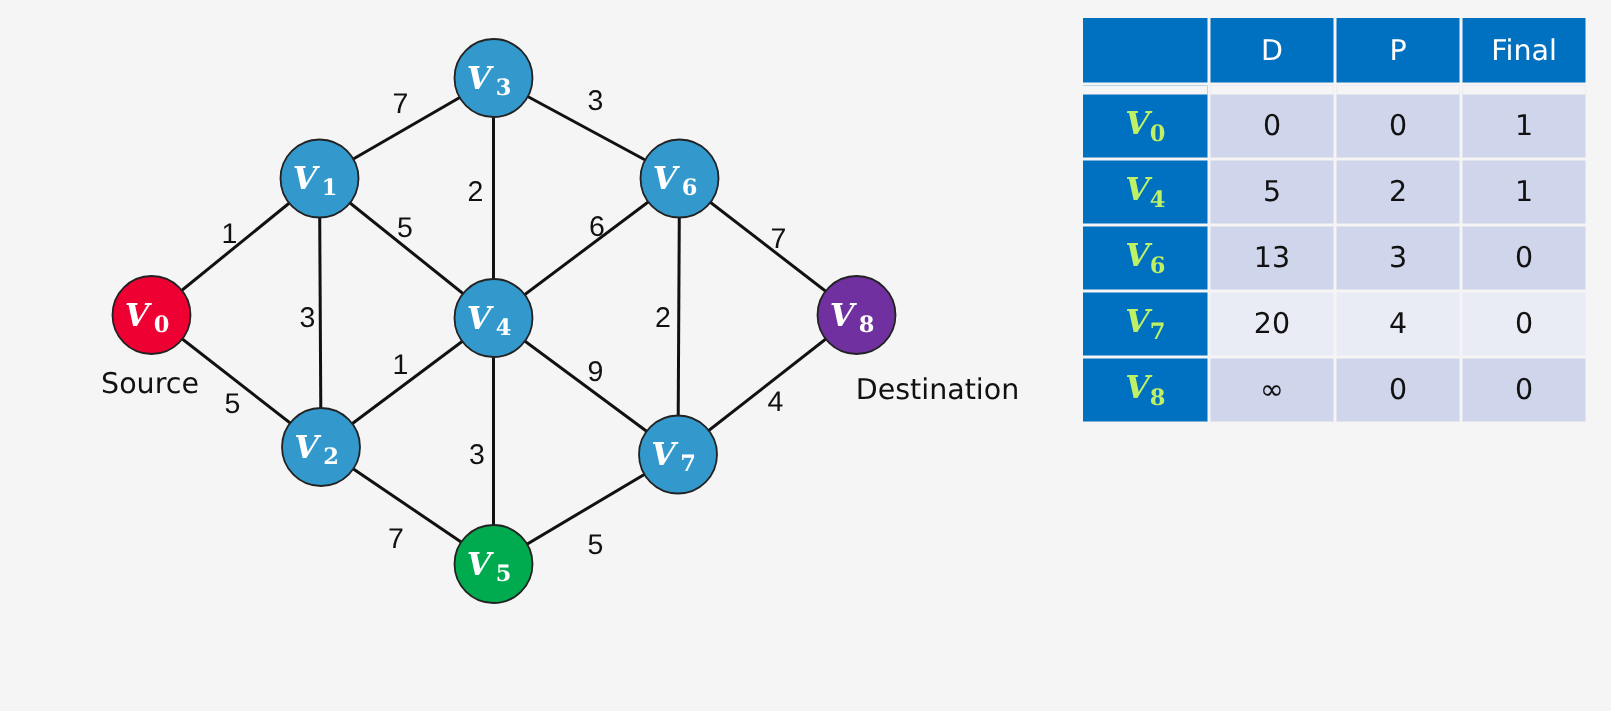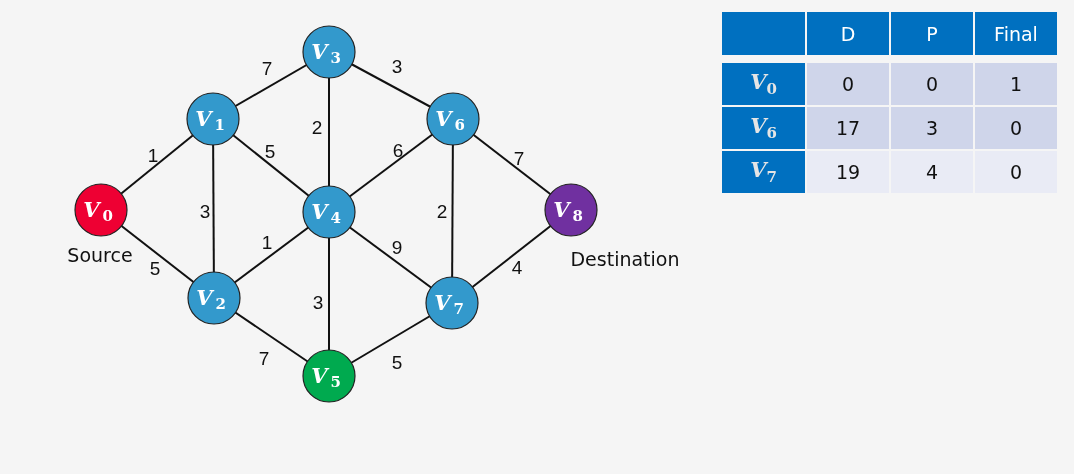--- a/index.html
+++ b/index.html
@@ -9,21 +9,21 @@
   .w-label { font-family:"Liberation Sans", sans-serif; font-size:19px; fill:#111; }
   .caption { font-family:"DejaVu Sans", sans-serif; font-size:19px; fill:#111; font-weight:500; }
   #tbl { position:absolute; left:720px; top:10px; border-collapse:separate; border-spacing:2px; }
   #tbl td, #tbl th { padding:0; text-align:center; font-family:"DejaVu Sans", sans-serif; font-size:19px; color:#111; }
   #tbl th { background:#0070c0; color:#fff; font-weight:normal; height:43px; }
   #tbl th.c0 { width:83px; }
   #tbl th.c { width:82px; }
   #tbl td { height:42px; }
   #tbl tr.odd td.v { background:#cfd5ea; }
   #tbl tr.even td.v { background:#e9ebf5; }
-  #tbl td.rh { background:#0070c0; color:#e5e5e5; font-family:"DejaVu Serif", serif; font-style:italic; font-weight:bold; font-size:21px; }
+  #tbl td.rh { background:#0070c0; color:#bef264; font-family:"DejaVu Serif", serif; font-style:italic; font-weight:bold; font-size:21px; }
   #tbl td.rh sub { font-size:15px; font-style:normal; font-weight:bold; }
   #tbl td.hl { background:#00b050 !important; color:#fff; }
   #tbl thead tr th { }
   #tbl tbody tr:first-child td { border-top:6px solid #f5f5f5; }
 </style>
 </head>
 <body>
 
 <svg id="graph" xmlns="http://www.w3.org/2000/svg" width="700" height="474">
   <g id="edges-layer">
@@ -114,25 +114,37 @@
     </tr>
   </thead>
   <tbody id="tbody">
       <tr class="odd">
         <td class="rh"><span>V</span><sub>0</sub></td>
         <td class="v">0</td>
         <td class="v">0</td>
         <td class="v">1</td>
       </tr>
       <tr class="odd">
+        <td class="rh"><span>V</span><sub>4</sub></td>
+        <td class="v">5</td>
+        <td class="v">2</td>
+        <td class="v">1</td>
+      </tr>
+      <tr class="odd">
         <td class="rh"><span>V</span><sub>6</sub></td>
-        <td class="v">17</td>
+        <td class="v">13</td>
         <td class="v">3</td>
         <td class="v">0</td>
       </tr>
       <tr class="even">
         <td class="rh"><span>V</span><sub>7</sub></td>
-        <td class="v">19</td>
+        <td class="v">20</td>
         <td class="v">4</td>
+        <td class="v">0</td>
+      </tr>
+      <tr class="odd">
+        <td class="rh"><span>V</span><sub>8</sub></td>
+        <td class="v">∞</td>
+        <td class="v">0</td>
         <td class="v">0</td>
       </tr>
     </tbody>
 </table>
 
 </body></html>

